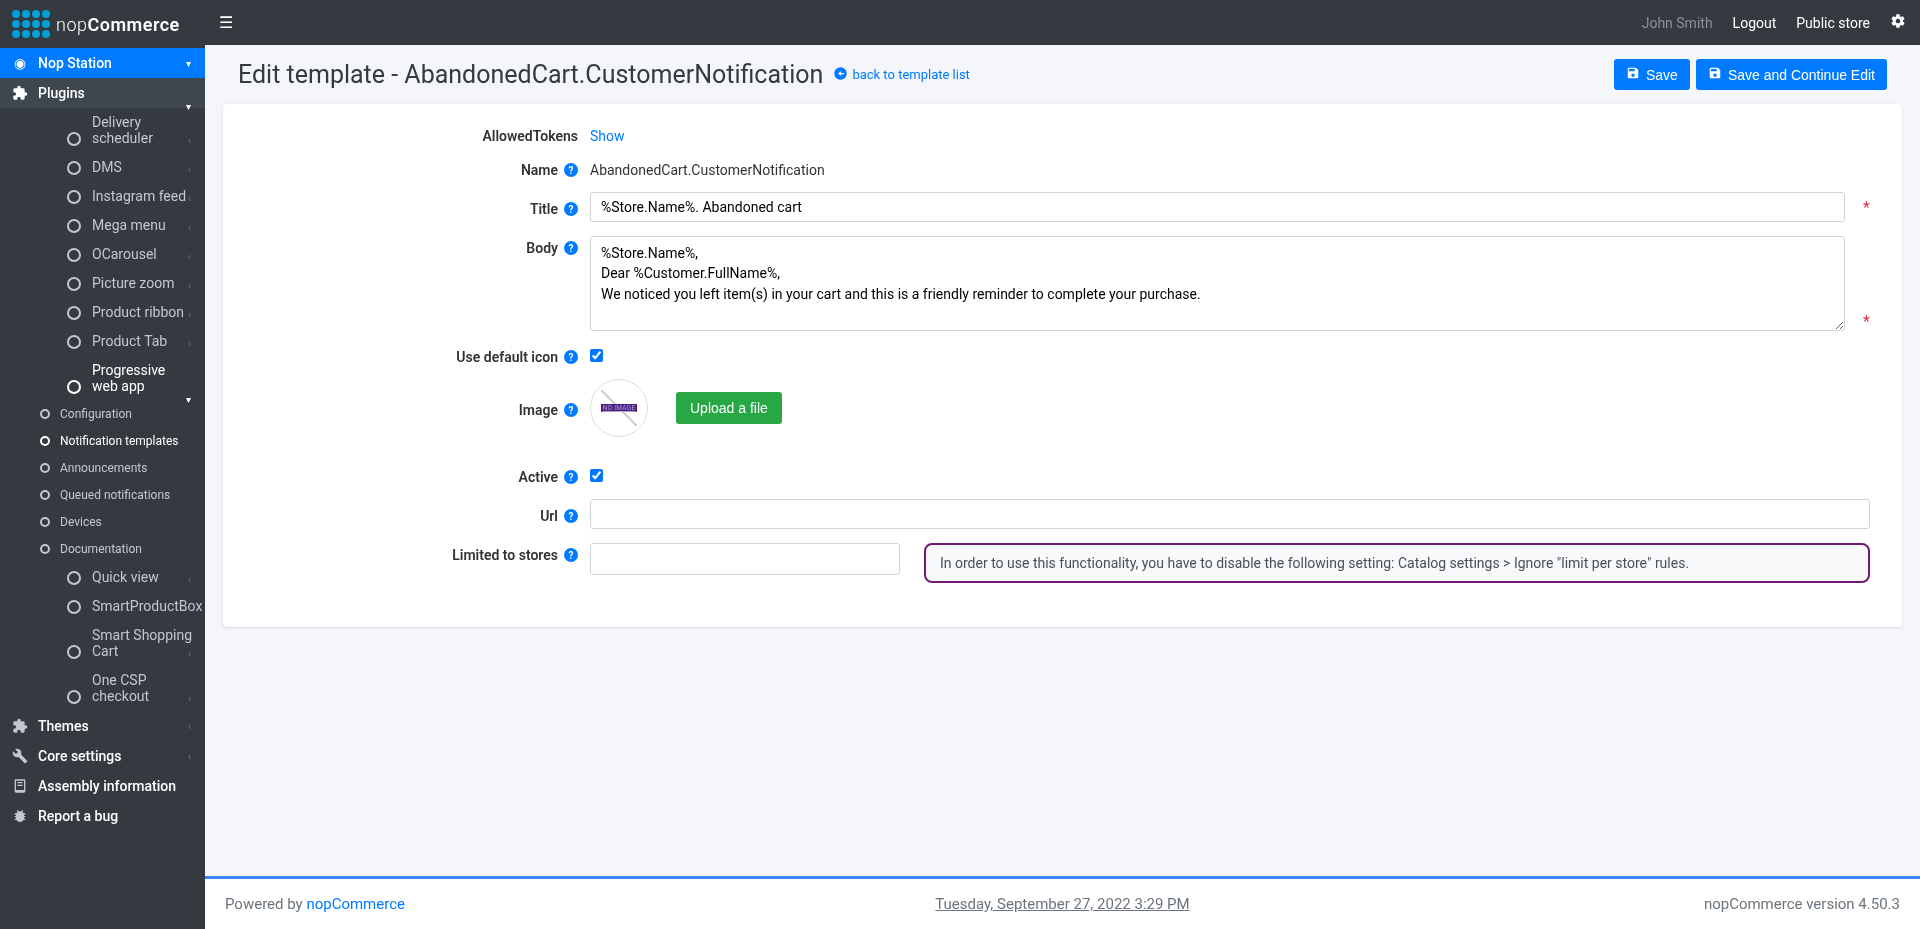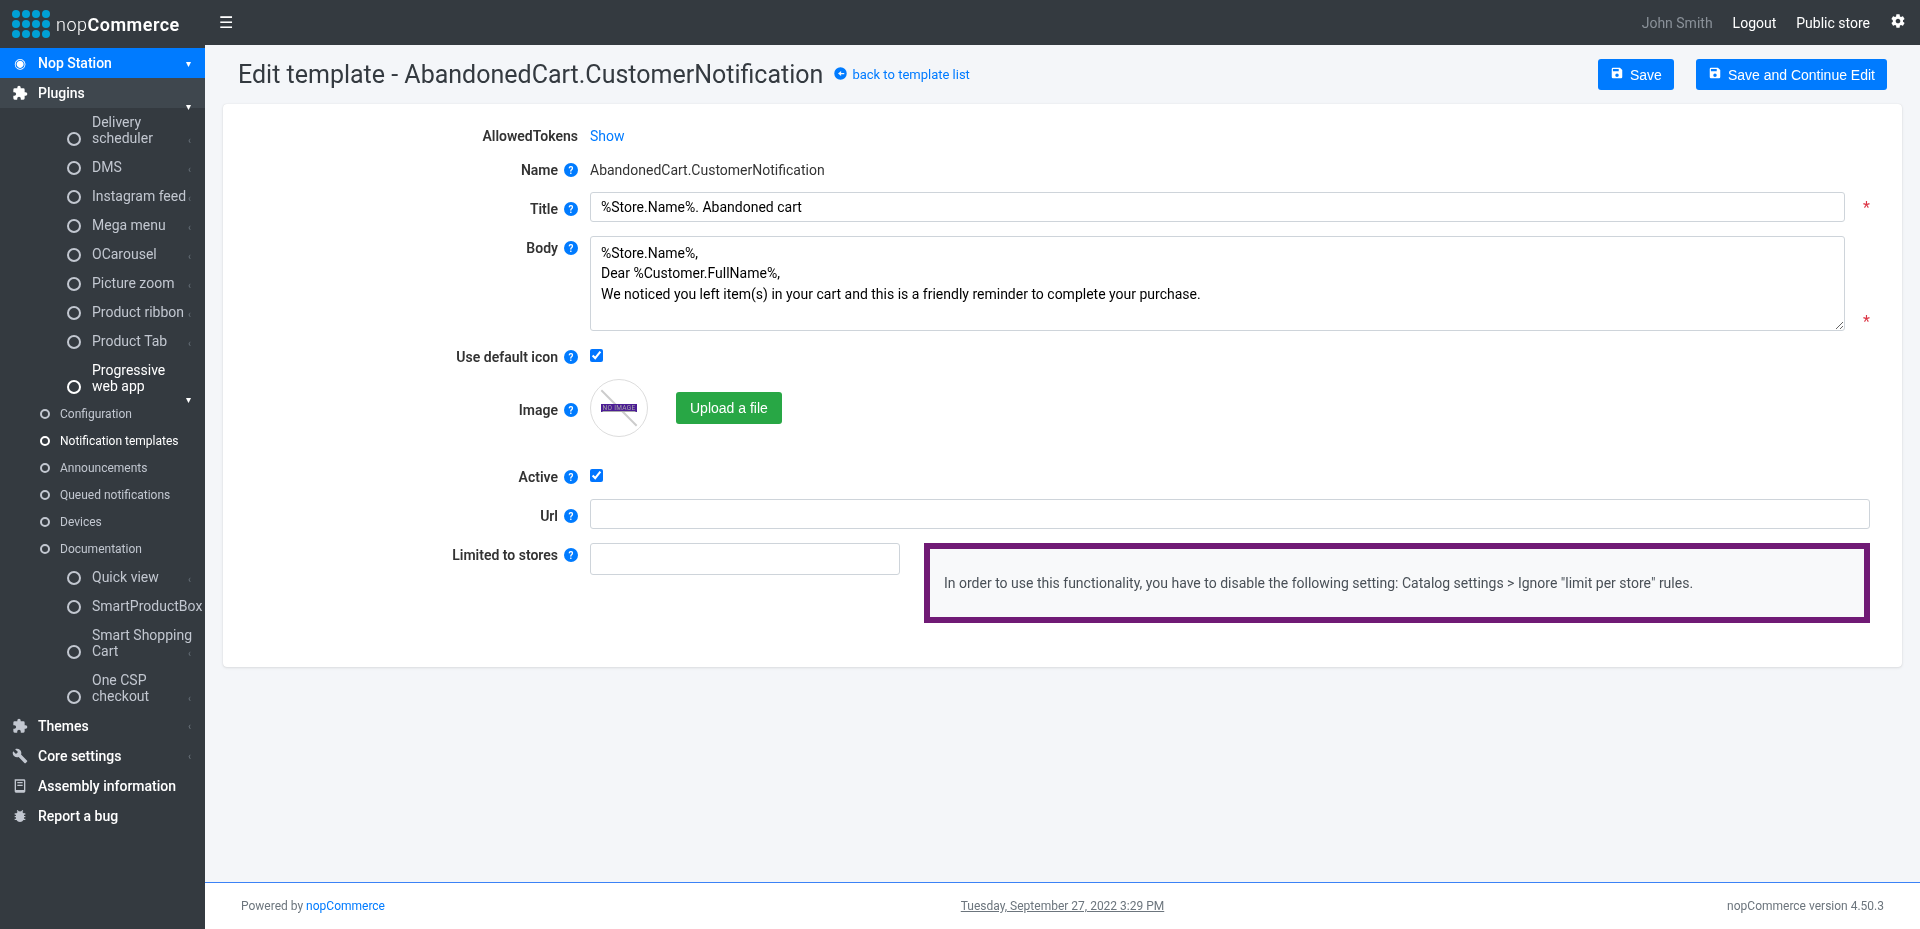--- a/index.html
+++ b/index.html
@@ -126,21 +126,21 @@
 }
 .back-link {
   color: #007bff;
   margin-left: 10px;
   font-size: 13px;
   cursor: pointer;
   display: inline-flex;
   align-items: center;
   gap: 4px;
 }
-.header-actions { margin-left: auto; display: flex; gap: 22px; }
+.header-actions { margin-left: auto; display: flex; gap: 6px; }
 .btn-primary {
   background: #007bff;
   color: #fff;
   border: none;
   padding: 7px 12px;
   border-radius: 3px;
   cursor: pointer;
   font-size: 14px;
   display: inline-flex;
   align-items: center;
@@ -210,36 +210,36 @@
 .no-image span { position: relative; z-index: 1; background: #4c1d95; padding: 0 2px; text-decoration: underline; }
 .select-box {
   flex: 0 0 310px;
   border: 1px solid #ced4da;
   border-radius: 3px;
   height: 32px;
 }
 .info-box {
   flex: 1;
   background: #f8f9fa;
-  border: 6px solid #701a75;
-  border-radius: 0;
-  padding: 26px 14px;
+  border: 2px solid #701a75;
+  border-radius: 8px;
+  padding: 10px 14px;
   color: #495057;
   font-size: 14px;
   margin-left: 14px;
 }
 .footer {
   margin-top: auto;
-  padding: 16px 36px;
+  padding: 16px 20px;
   display: flex;
   align-items: center;
   color: #6c757d;
-  font-size: 12px;
+  font-size: 15px;
   background: #fff;
-  border-top: 1px solid #3b82f6;
+  border-top: 3px solid #3b82f6;
 }
 .footer a { color: #007bff; text-decoration: none; }
 .footer .center { position:absolute; left:50%; transform:translateX(-50%);text-decoration:underline; }
 .footer .right { margin-left: auto; }
 </style>
 </head>
 <body>
 
 <div class="app">
 

